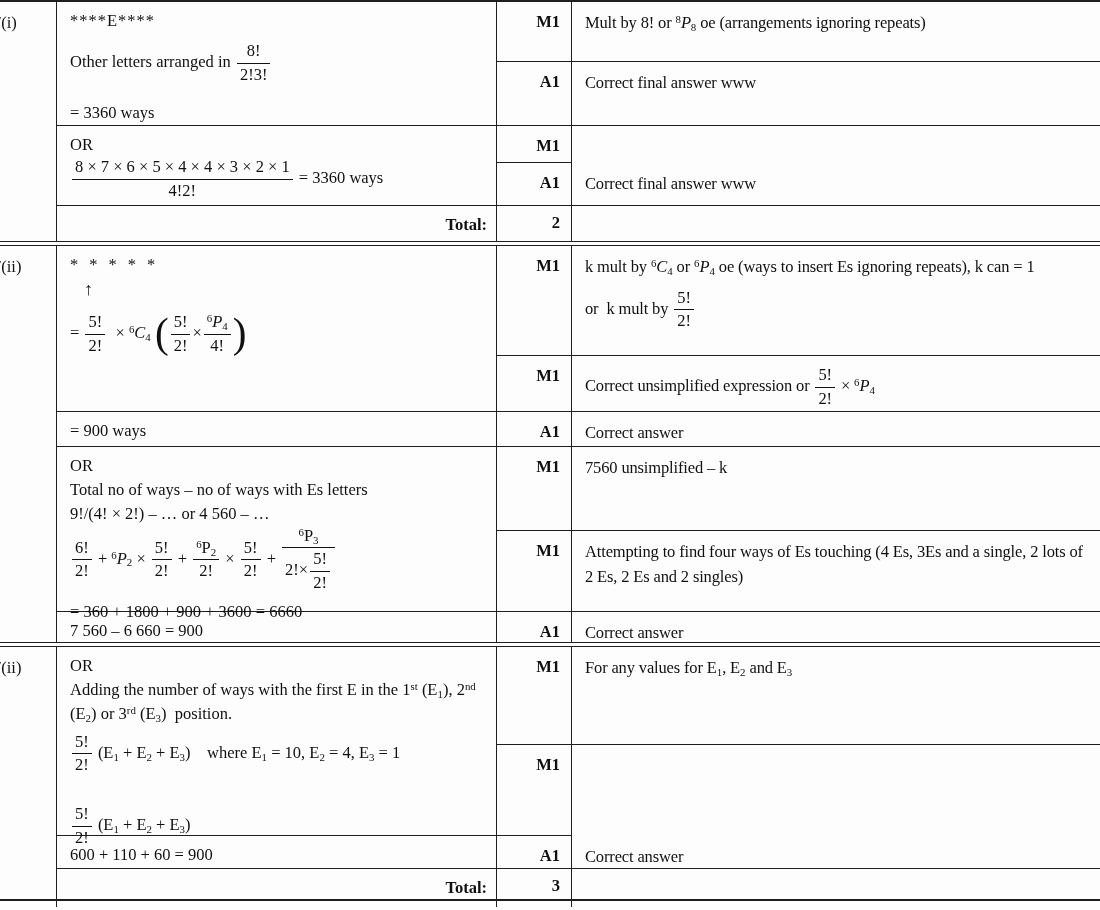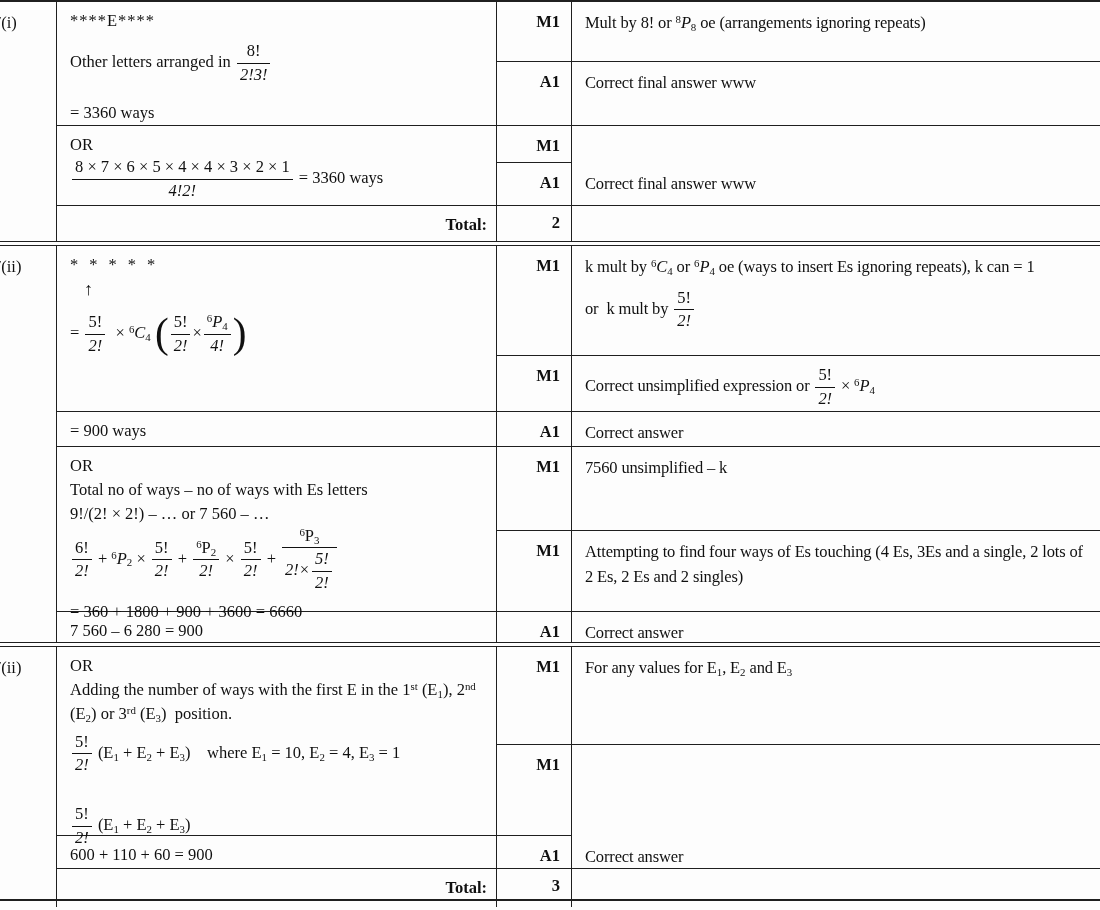--- a/index.html
+++ b/index.html
@@ -29,21 +29,21 @@
   .bb { border-bottom:1.6px solid #1f1f1f; }
   .total-lbl { text-align:right; font-weight:bold; padding:7px 9px 0 0; }
   .total-val { padding-top:7px; }
   .stars { letter-spacing:1px; }
   .stars-spaced { letter-spacing:11px; }
   .up-arrow { display:block; font-weight:bold; font-size:18px; line-height:1; margin:3px 0 0 14px; }
   .mt6 { margin-top:6px; } .mt8 { margin-top:8px; }
   .mt14 { margin-top:14px; } .mt16 { margin-top:16px; } .mt28 { margin-top:28px; }
   .frac { display:inline-block; text-align:center; vertical-align:middle; margin:0 2px; line-height:1.25; }
   .frac .num { display:block; border-bottom:1.4px solid #111; padding:0 3px 1px; }
-  .frac .den { display:block; padding:1px 3px 0;font-style:italic; }
+  .frac .den { display:block; padding:1px 3px 0; }
   sup,sub { font-size:0.66em; line-height:0; letter-spacing:0; }
   sup { vertical-align:0.45em; }
   sub { vertical-align:-0.25em; }
   i { font-style:italic; }
   .bigp { font-size:2.5em; font-weight:400; vertical-align:middle; line-height:0; position:relative; top:-0.03em; }
   .math { white-space:nowrap; }
   .sliver { display:grid; grid-template-columns:57px 440px 75px 1fr; height:6px; }
   .sliver div { border-right:1.6px solid #1f1f1f; }
   .sliver div:last-child { border-right:none; }
 </style>
@@ -90,26 +90,26 @@
       <div class="stars-spaced">*****</div>
       <span class="up-arrow">↑</span>
       <div class="math mt14">= <span class="frac"><span class="num">5!</span><span class="den">2!</span></span>&nbsp; × <sup>6</sup><i>C</i><sub>4</sub> <span class="bigp">(</span><span class="frac"><span class="num">5!</span><span class="den">2!</span></span>×<span class="frac"><span class="num"><sup>6</sup><i>P</i><sub>4</sub></span><span class="den">4!</span></span><span class="bigp">)</span></div>
     </div>
     <div class="w bb" style="grid-area:3/2/4/3">
       <div>= 900 ways</div>
     </div>
     <div class="w bb" style="grid-area:4/2/6/3">
       <div>OR</div>
       <div>Total no of ways – no of ways with Es letters</div>
-      <div>9!/(2! × 2!) – … or 7 560 – …</div>
+      <div>9!/(4! × 2!) – … or 4 560 – …</div>
       <div class="math"><span class="frac"><span class="num">6!</span><span class="den">2!</span></span> + <sup>6</sup><i>P</i><sub>2</sub> × <span class="frac"><span class="num">5!</span><span class="den">2!</span></span> + <span class="frac"><span class="num"><sup>6</sup>P<sub>2</sub></span><span class="den">2!</span></span> × <span class="frac"><span class="num">5!</span><span class="den">2!</span></span> + <span class="frac"><span class="num"><sup>6</sup>P<sub>3</sub></span><span class="den">2!×<span class="frac"><span class="num">5!</span><span class="den">2!</span></span></span></span></div>
       <div class="mt6">= 360 + 1800 + 900 + 3600 = 6660</div>
     </div>
     <div class="w" style="grid-area:6/2/7/3">
-      <div>7 560 – 6 280 = 900</div>
+      <div>7 560 – 6 660 = 900</div>
     </div>
 
     <div class="m bb" style="grid-area:1/3/2/4">M1</div>
     <div class="d bb" style="grid-area:1/4/2/5">
       <div>k mult by <sup>6</sup><i>C</i><sub>4</sub> or <sup>6</sup><i>P</i><sub>4</sub> oe (ways to insert Es ignoring repeats), k can = 1</div>
       <div class="math mt8">or&nbsp; k mult by <span class="frac"><span class="num">5!</span><span class="den">2!</span></span></div>
     </div>
     <div class="m bb" style="grid-area:2/3/3/4">M1</div>
     <div class="d bb" style="grid-area:2/4/3/5">Correct unsimplified expression or <span class="frac"><span class="num">5!</span><span class="den">2!</span></span> × <sup>6</sup><i>P</i><sub>4</sub></div>
     <div class="m bb" style="grid-area:3/3/4/4">A1</div>

